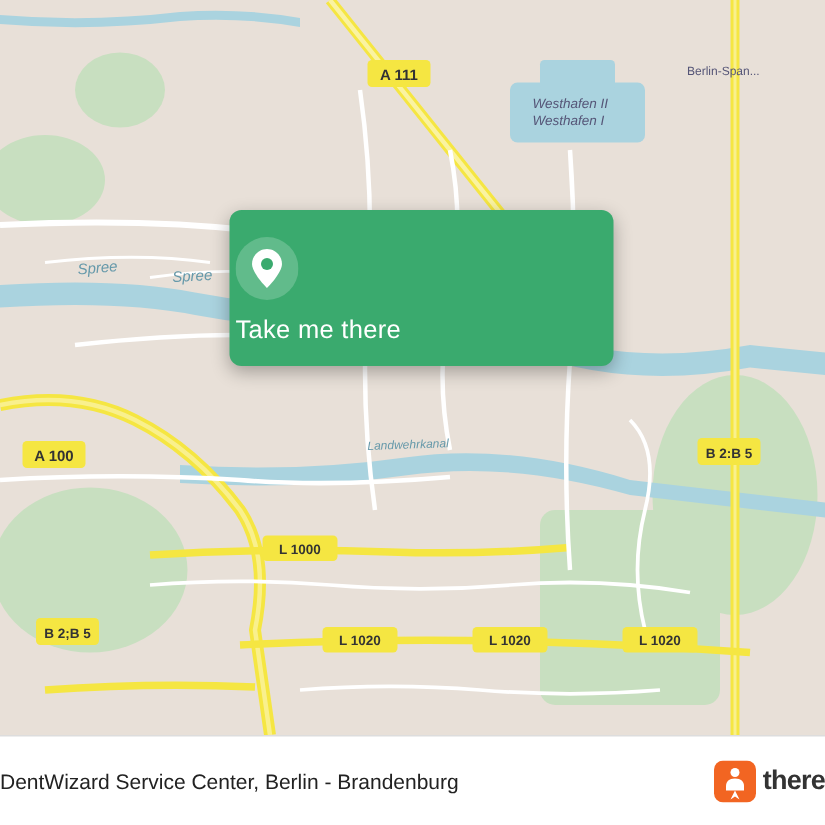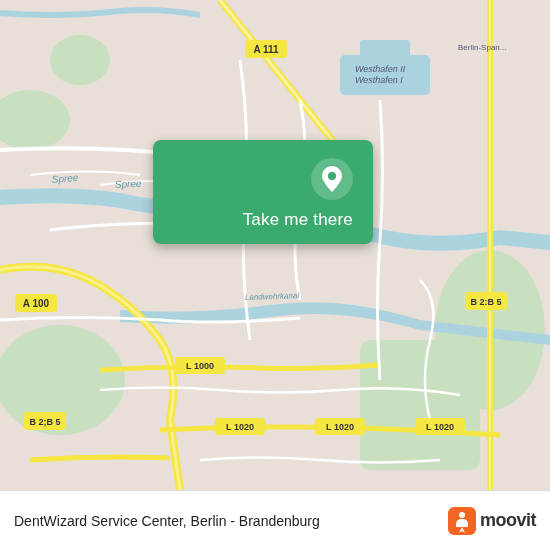--- a/index.html
+++ b/index.html
@@ -34,27 +34,27 @@
       left: 0;
       width: 100%;
       height: 100%;
     }
 
     
     #location-card {
       position: absolute;
       top: 140px;
       left: 153px;
-      width: 220px;
+      width: 256px;
       background: #3aaa6e;
       border-radius: 8px;
       display: flex;
       flex-direction: column;
-      align-items: flex-end;
-      padding: 18px 20px 14px;
+      align-items: flex-start;
+      padding: 18px 4px 14px;
       box-shadow: 0 4px 12px rgba(0,0,0,0.3);
       cursor: pointer;
     }
 
     #pin-icon {
       width: 42px;
       height: 42px;
       margin-bottom: 10px;
     }
 
@@ -66,21 +66,21 @@
     }
 
     
     #bottom-bar {
       width: 550px;
       height: 60px;
       background: #fff;
       border-top: 1px solid #ddd;
       display: flex;
       align-items: center;
-      padding: 0 14px;
+      padding: 0 0;
       gap: 20px;
     }
 
     #copyright-text {
       position: absolute;
       bottom: 63px;
       left: 8px;
       font-size: 10px;
       color: #555;
       background: rgba(255,255,255,0.75);
@@ -216,15 +216,15 @@
   <span id="place-name">DentWizard Service Center, Berlin - Brandenburg</span>
   <div id="moovit-logo">
 
     <svg id="moovit-icon" viewBox="0 0 28 28" xmlns="http://www.w3.org/2000/svg">
       <rect width="28" height="28" rx="6" fill="#F26522"></rect>
 
       <circle cx="14" cy="8" r="3" fill="#fff"></circle>
       <path d="M14 12 C10 12 8 14 8 17 L8 20 L20 20 L20 17 C20 14 18 12 14 12 Z" fill="#fff"></path>
       <path d="M14 20 L11 26 L14 24 L17 26 Z" fill="#fff"></path>
     </svg>
-    <span id="moovit-text">moovit</span>
+    <span id="moovit-text">there</span>
   </div>
 </div>
 
 </body></html>

